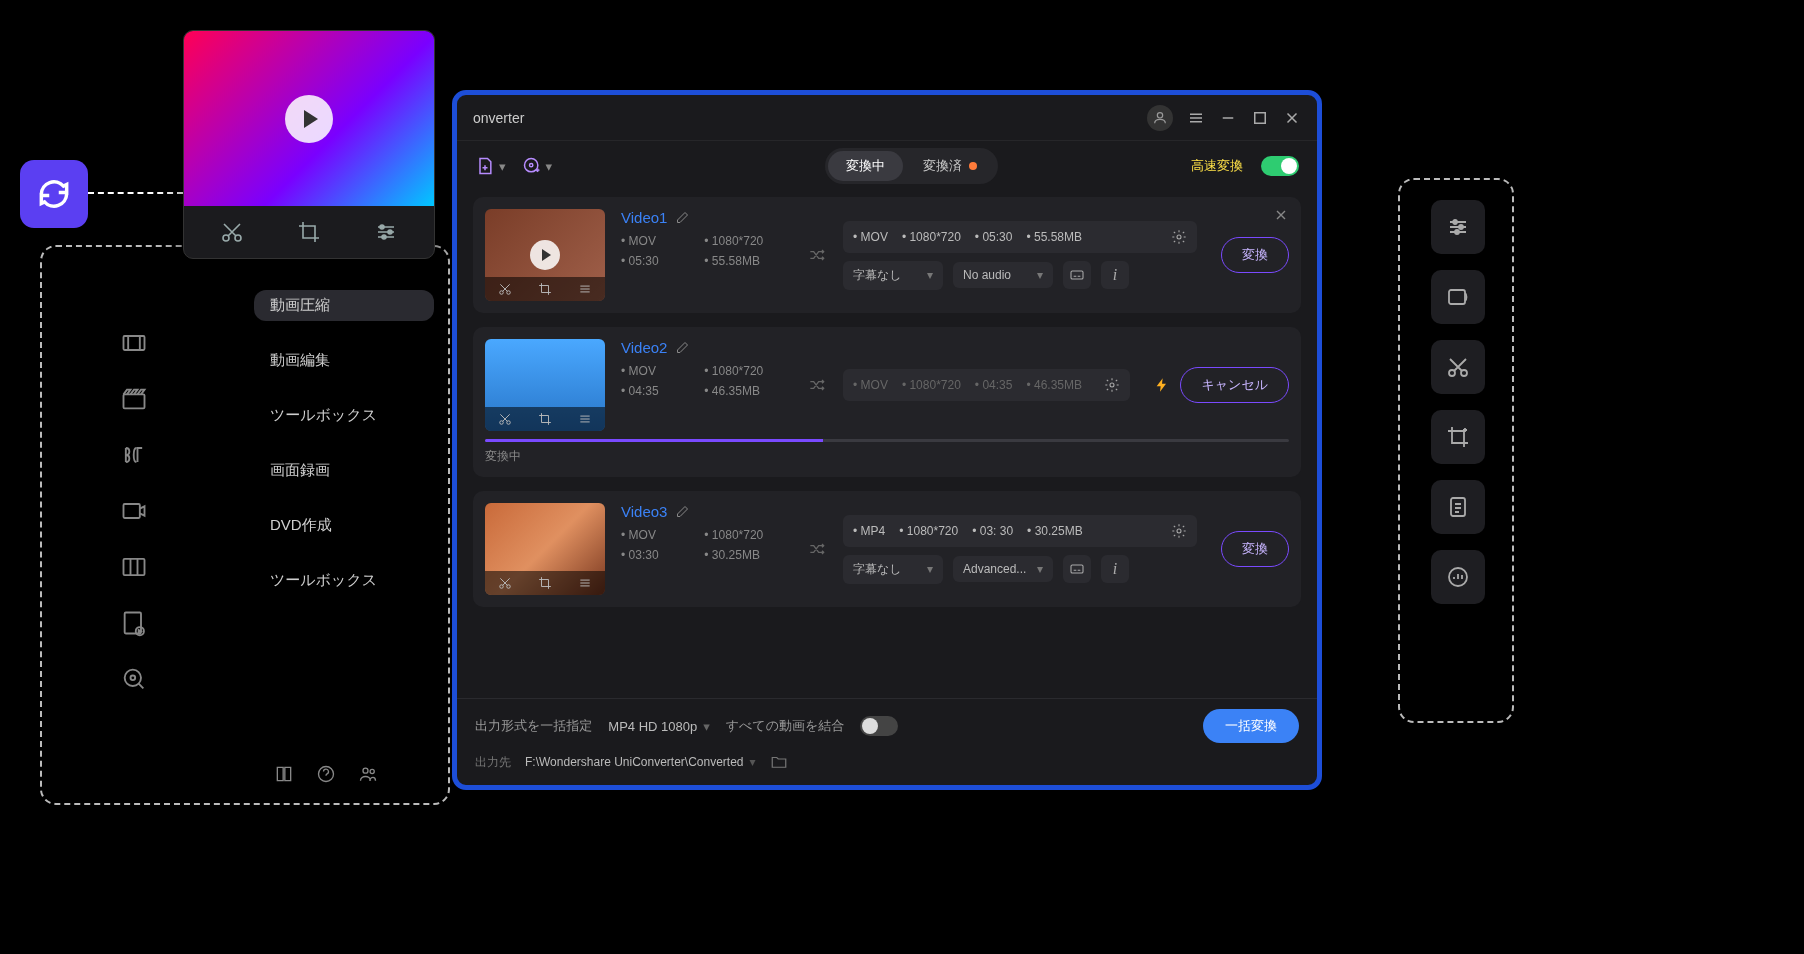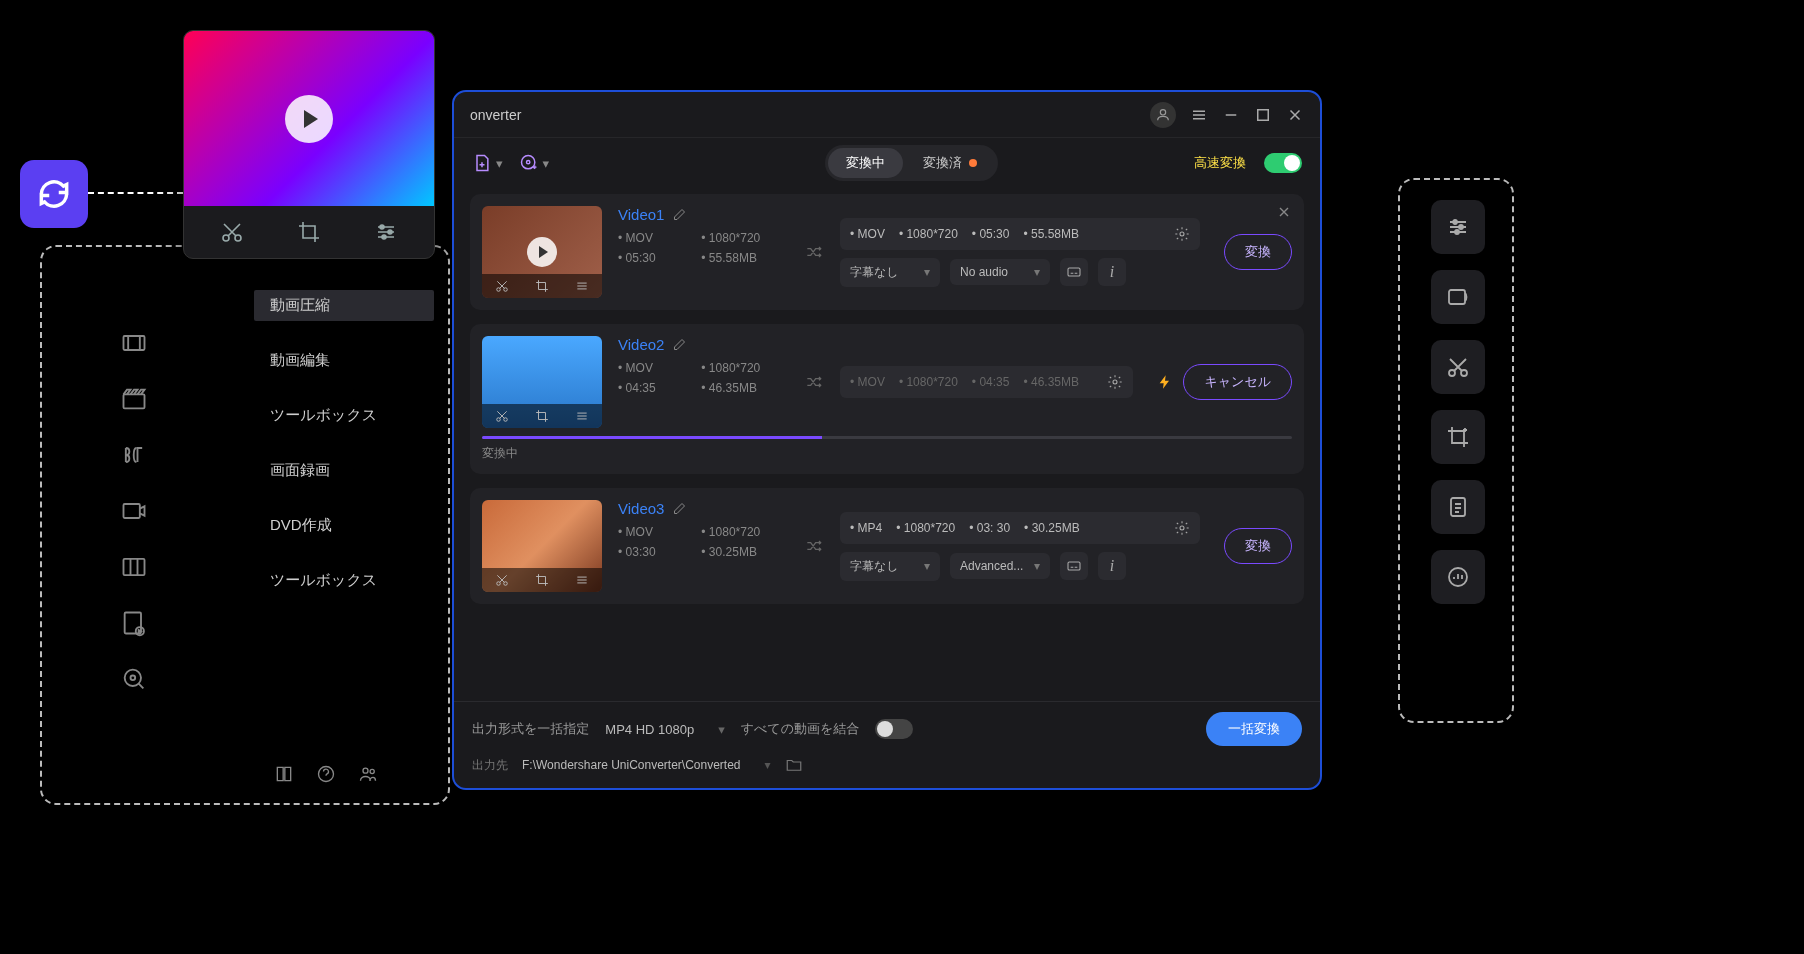--- a/index.html
+++ b/index.html
@@ -86,37 +86,37 @@
 .preview-tools { display:flex; justify-content:space-around; padding:14px 10px; }
 .mini-ic { width:24px;height:24px;color:#9aa; }
 
 
 .sidebar {
   position: absolute;
   left: 254px; top: 290px;
   width: 180px;
   display:flex;flex-direction:column;gap:24px;
 }
-.sidebar .nav-item { color:#cfcfcf; font-size:15px; cursor:pointer; padding:6px 16px; border-radius:2px;}
+.sidebar .nav-item { color:#cfcfcf; font-size:15px; cursor:pointer; padding:6px 16px; border-radius:12px;}
 .sidebar .nav-item.active { background:#2a2a30; }
 
 .sidebar-footer {
   position:absolute;
   left: 274px; bottom: 170px;
   display:flex; gap:22px; color:#888;
 }
 .sidebar-footer .sf { width:20px;height:20px; }
 
 
 .app-window {
   position: absolute;
   left: 452px; top: 90px;
   width: 870px; height: 700px;
   background: #1a1a1d;
-  border: 2px solid #1d4ed8;
+  border: 5px solid #1d4ed8;
   border-radius: 14px;
   display:flex;flex-direction:column;
   overflow:hidden;
 }
 .titlebar {
   height:46px; display:flex; align-items:center; padding:0 16px;
   color:#ccc; font-size:14px; border-bottom:1px solid #262629;
 }
 .titlebar .spacer{flex:1;}
 .titlebar .tbic { width:18px;height:18px;color:#aaa; margin-left:14px; cursor:pointer;}
@@ -172,21 +172,21 @@
 .progress-line{height:3px;background:#3a3a40;border-radius:2px;margin-top:8px;position:relative;overflow:hidden;}
 .progress-line .fill{height:100%;width:42%;background:#7a4aff;}
 .progress-label{font-size:12px;color:#888;margin-top:6px;}
 
 .bottom-bar {
   border-top:1px solid #2a2a2e;
   padding:10px 18px 14px;
   display:flex;flex-direction:column;gap:10px;font-size:13px;color:#999;
 }
 .bb-row{display:flex;align-items:center;gap:16px;}
-.format-sel{display:flex;align-items:center;gap:24px;color:#bbb;cursor:pointer;}
+.format-sel{display:flex;align-items:center;gap:6px;color:#bbb;cursor:pointer;}
 .merge-sw{width:38px;height:20px;background:#444;border-radius:10px;position:relative;cursor:pointer;}
 .merge-sw::after{content:"";position:absolute;left:2px;top:2px;width:16px;height:16px;background:#ddd;border-radius:50%;}
 .btn-primary{margin-left:auto;background:#3b82f6;color:#fff;border:none;border-radius:20px;padding:8px 22px;font-size:13px;cursor:pointer;}
 .path-row{display:flex;align-items:center;gap:14px;color:#777;font-size:12px;}
 
 
 .right-tools {
   position:absolute;
   right: 310px; top: 200px;
   width:72px;

